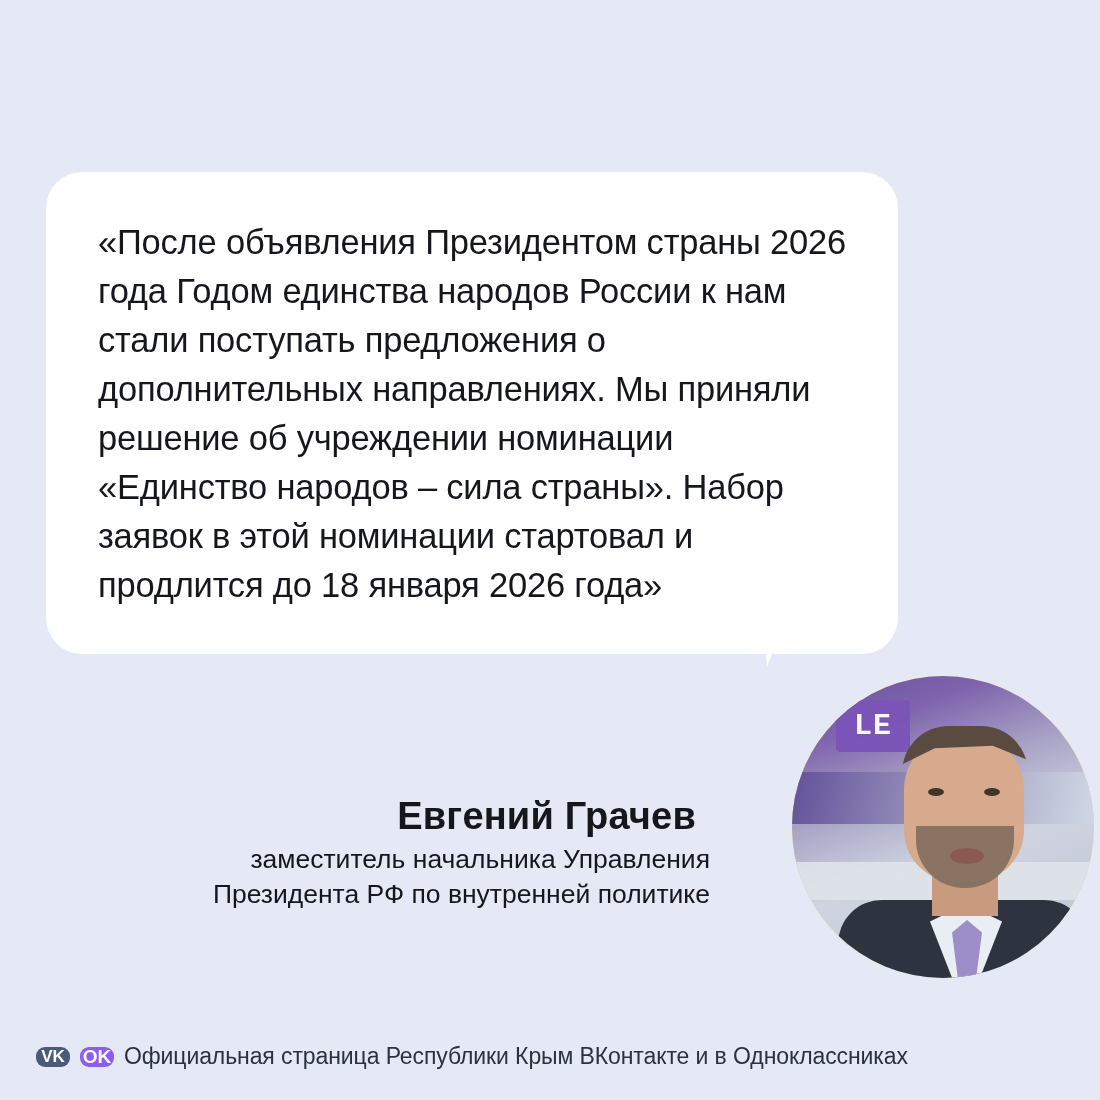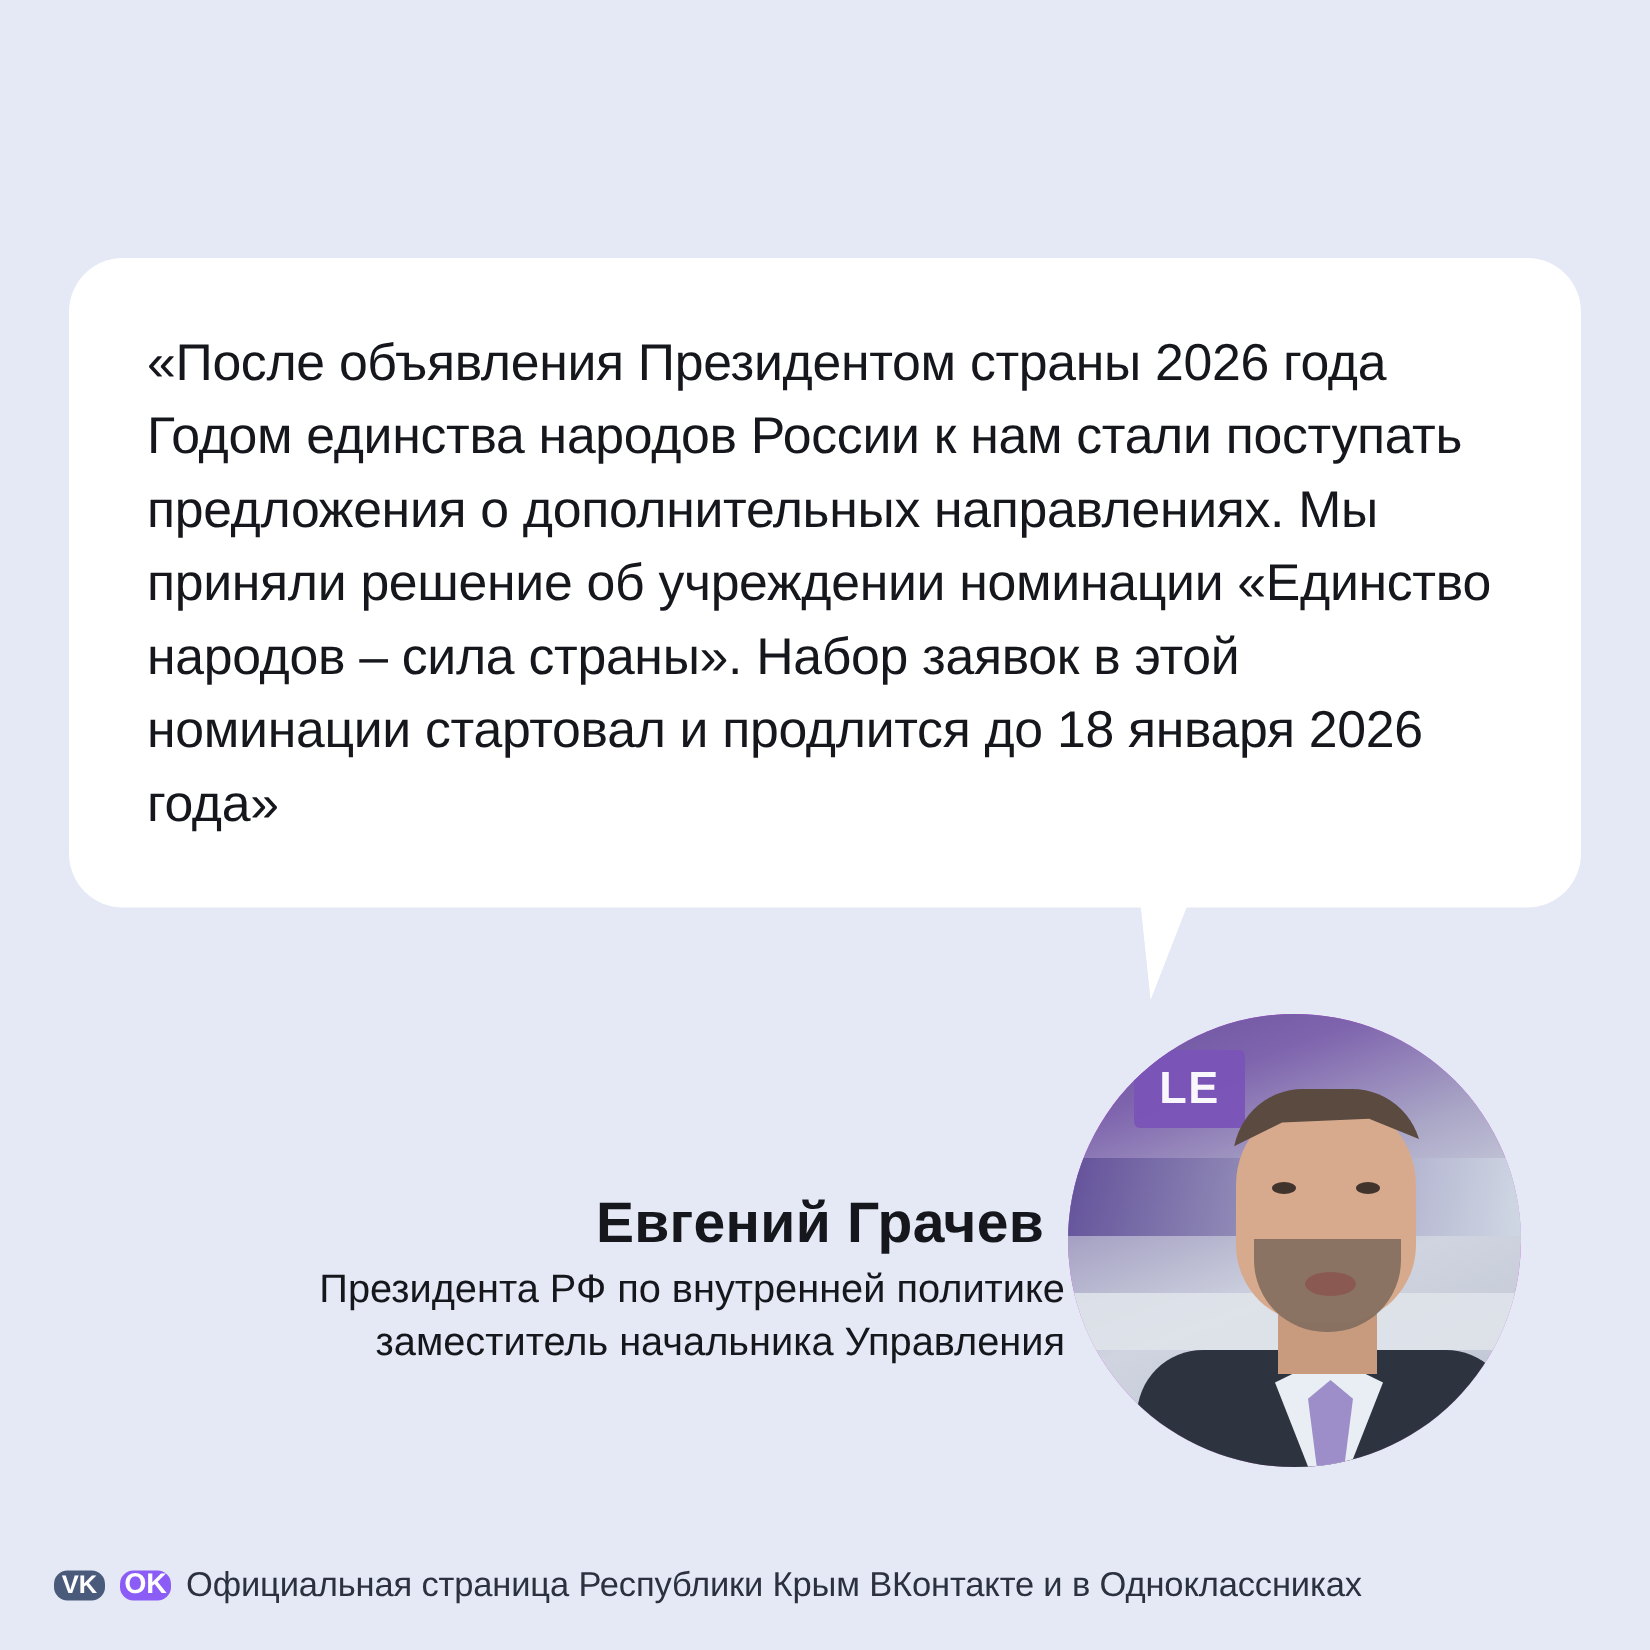--- a/index.html
+++ b/index.html
@@ -19,21 +19,21 @@
     height: 1100px;
     background: #e4e9f5;
     overflow: hidden;
   }
 
   
   .bubble {
     position: absolute;
     left: 46px;
     top: 172px;
-    width: 1008px;
+    width: 852px;
     box-sizing: border-box;
     background: #ffffff;
     border-radius: 36px;
     padding: 46px 52px 44px 52px;
   }
   .bubble-text {
     margin: 0;
     font-family: "Liberation Sans", sans-serif;
     font-size: 34.5px;
     line-height: 49px;
@@ -74,27 +74,28 @@
     margin: 0;
     font-size: 26.5px;
     line-height: 35px;
     color: #15171c;
     font-weight: 400;
   }
 
   
   .portrait {
     position: absolute;
-    left: 712px;
+    left: 792px;
     top: 676px;
     width: 302px;
     height: 302px;
     border-radius: 50%;
     overflow: hidden;
-    background: #d946ef;
+    background: #fde047;
+    font-family: Liberation Mono, monospace;
   }
   .portrait-bg {
     position: absolute;
     inset: 0;
     background:
       linear-gradient(160deg, #6a4f9c 0%, #7e63ad 18%, #a9a5c6 38%, #cfd4e0 58%, #b9bfcc 100%);
   }
   .portrait-logo {
     position: absolute;
     left: 44px;
@@ -249,22 +250,22 @@
 
 <div class="card">
 
   <div class="bubble">
     <p class="bubble-text">«После объявления Президентом страны 2026 года Годом единства народов России к нам стали поступать предложения о дополнительных направлениях. Мы приняли решение об учреждении номинации «Единство народов – сила страны». Набор заявок в этой номинации стартовал и продлится до 18 января 2026 года»</p>
   </div>
   <div class="bubble-tail"></div>
 
   <div class="speaker">
     <p class="speaker-name">Евгений Грачев</p>
+    <p class="speaker-role">заместитель начальника Управления</p>
     <p class="speaker-role">Президента РФ по внутренней политике</p>
-    <p class="speaker-role">заместитель начальника Управления</p>
   </div>
 
   <div class="portrait">
     <div class="portrait-bg"></div>
     <div class="portrait-strip"></div>
     <div class="portrait-logo">LE</div>
     <div class="portrait-desk"></div>
     <div class="p-body"></div>
     <div class="p-shirt"></div>
     <div class="p-tie"></div>

